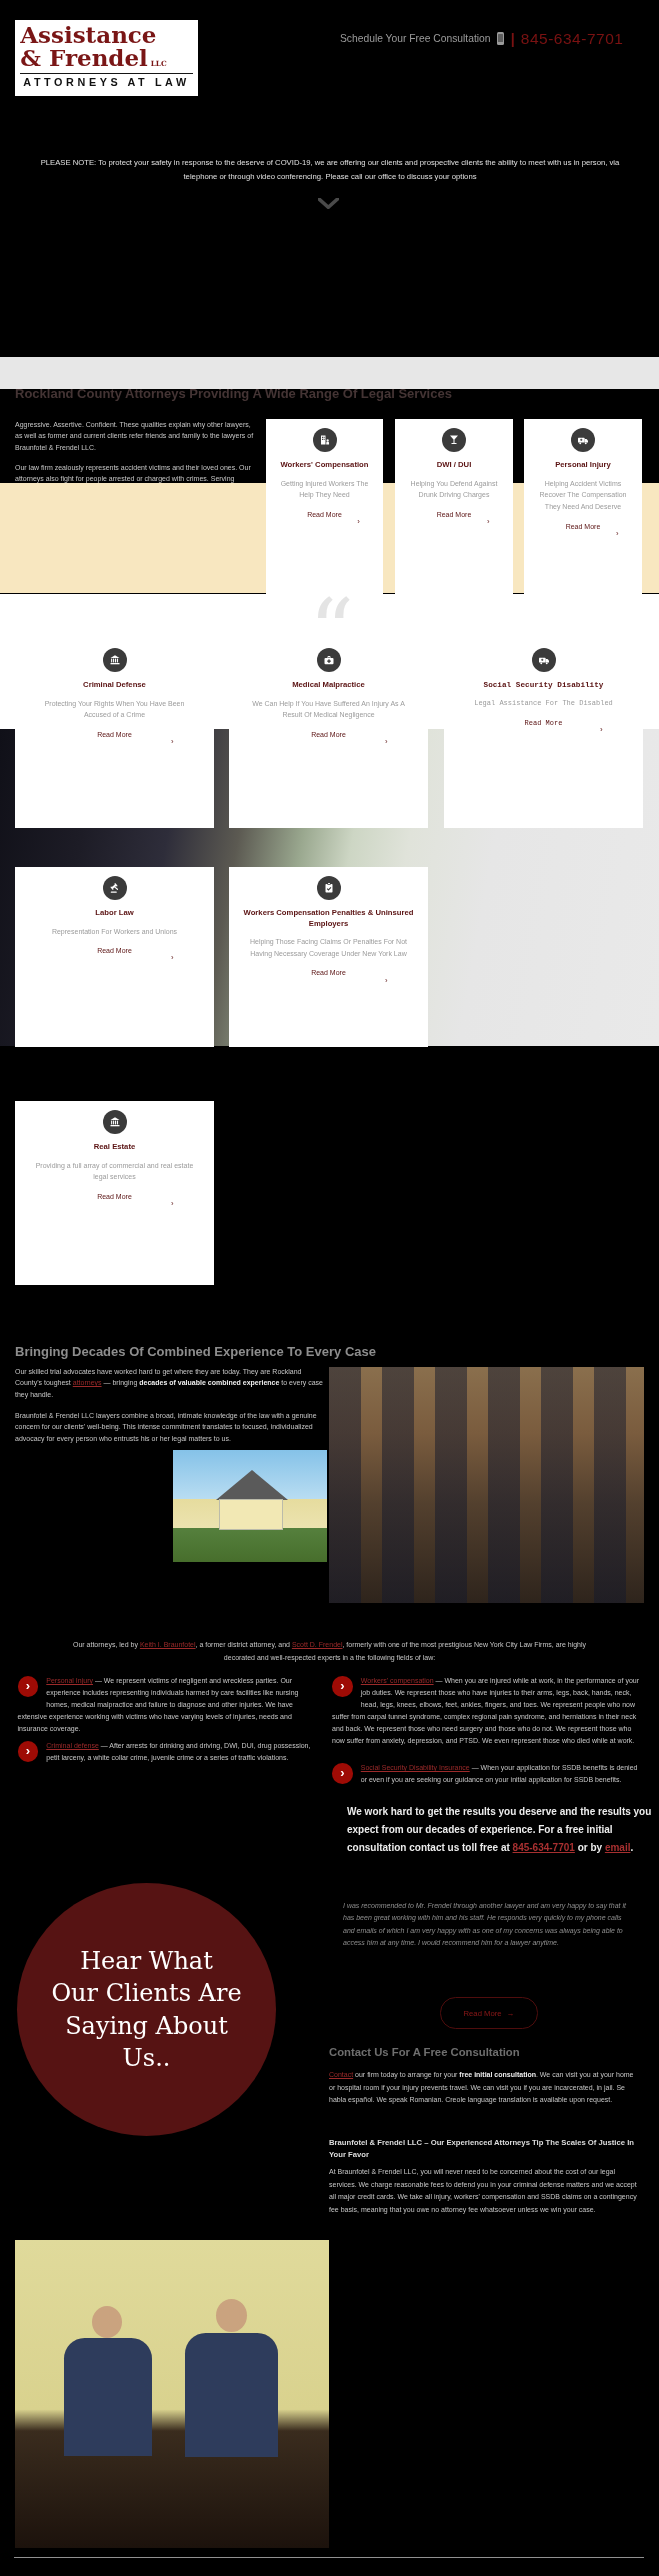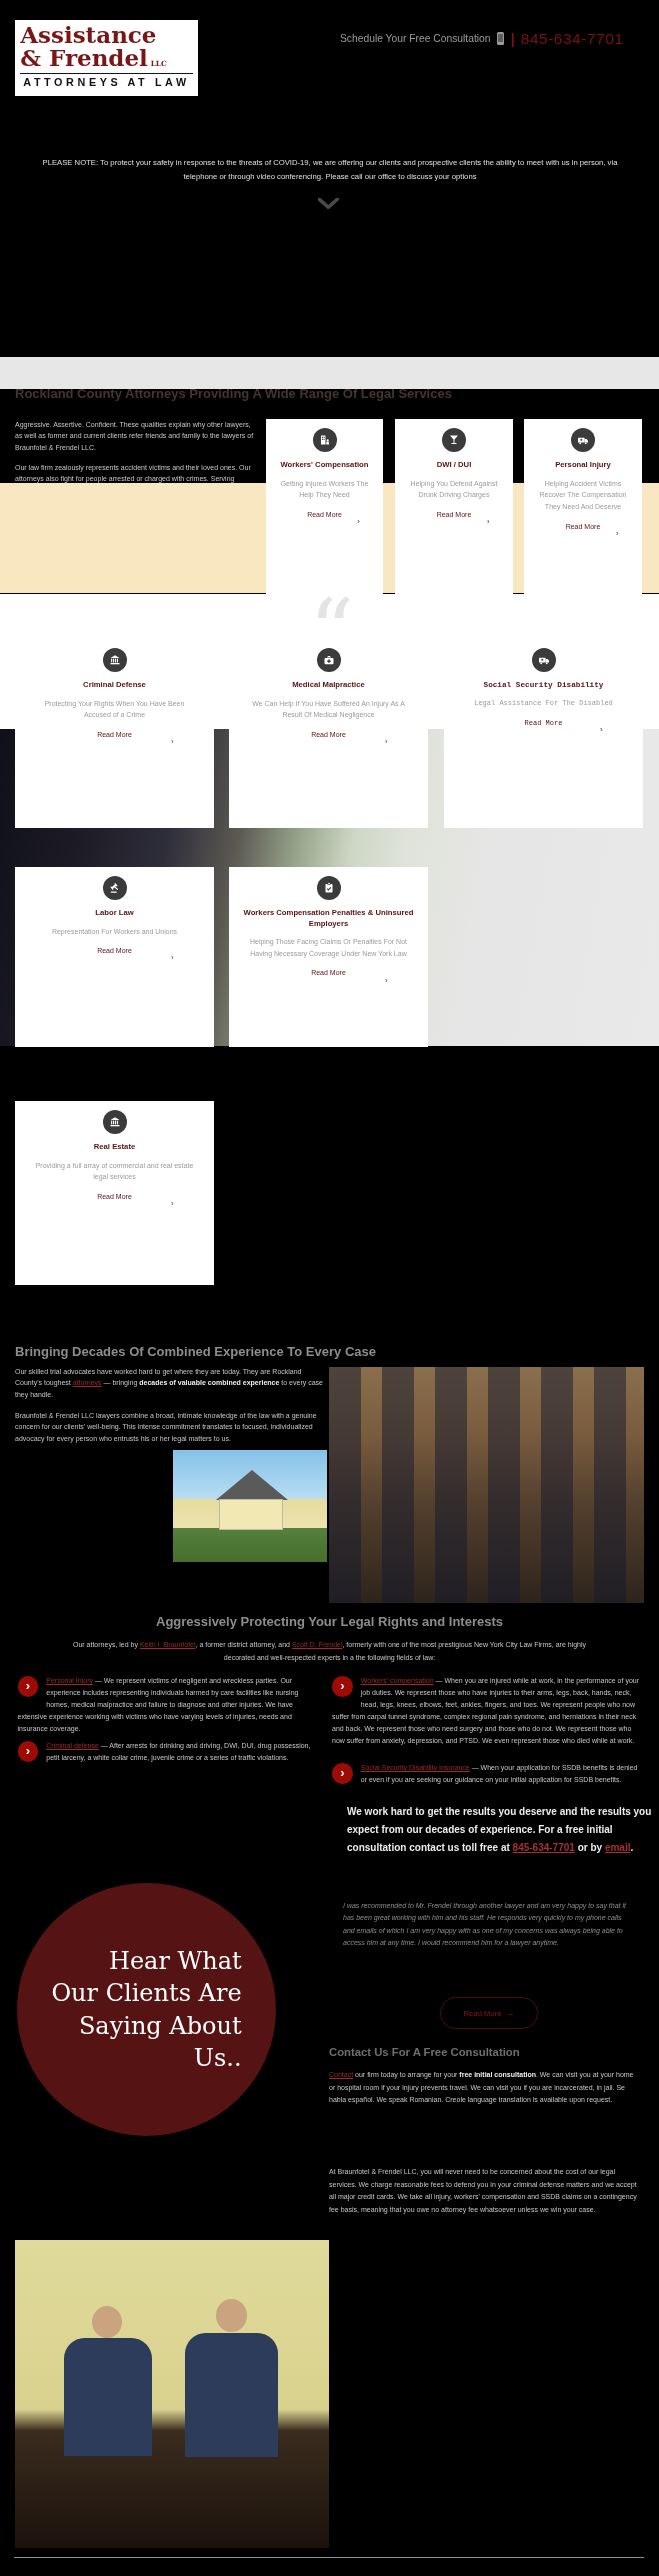--- a/index.html
+++ b/index.html
@@ -49,21 +49,21 @@
   .group-photo{background:linear-gradient(180deg,#8a6f4d 0%,#7a5c3e 28%,#53402e 58%,#2e241c 100%);}
   .group-photo:after{content:"";position:absolute;inset:0;background:repeating-linear-gradient(90deg,rgba(18,24,44,.5) 0 32px,rgba(0,0,0,0) 32px 53px);}
   .desk-photo{background:linear-gradient(180deg,#e0da9b 0%,#d9d28e 55%,#3a2c1e 62%,#1c120c 100%);}
   .fig{position:absolute;border-radius:20.6px 20.6px 0 0;background:#2e3c5c;}
   .head{position:absolute;border-radius:50%;background:#caa37f;}
   
   .bullet{float:left;width:20.6px;height:20.6px;border-radius:50%;background:#9e0b05;color:#fff;font-size:13px;font-weight:bold;text-align:center;line-height:19.6px;margin:1px 8.2px 3.1px 0;}
   .item p{margin:0;color:#c7c7c7;font-size:7px;line-height:1.72;text-align:left;}
   
   .big-circle{background:#561313;border-radius:50%;display:flex;align-items:center;justify-content:center;text-align:center;}
-  .big-circle div{font-family:"DejaVu Serif",serif;color:#fff;font-size:24px;line-height:1.35;text-align:right;}
+  .big-circle div{font-family:"DejaVu Serif",serif;color:#fff;font-size:24px;line-height:1.35;}
   .quote-text{color:#8f8f8f;font-size:7px;font-style:italic;line-height:1.75;}
   .pill-btn{border:1px solid #4f0d0d;border-radius:15.5px;color:#8d1818;font-size:7.7px;display:flex;align-items:center;justify-content:center;gap:5.2px;cursor:pointer;background:transparent;}
   .divider{background:#909090;}
   svg .dk{fill:#3b3b3b;}
 </style>
 </head>
 <body>
 
 <div id="page">
 
@@ -73,21 +73,21 @@
     <div class="logo-rule"></div>
     <div class="logo-tag">ATTORNEYS AT LAW</div>
   </div>
   <div class="abs consult" style="left:340px;top:28px;width:304px;height:21.6px;">
     <span class="consult-label">Schedule Your Free Consultation</span>
     <span class="phone-icon"></span>
     <span class="phone-sep">|</span>
     <a class="phone-num" style="text-decoration:none;">845-634-7701</a>
   </div>
 
-  <div class="abs covid" style="left:31px;top:156px;width:598px;">PLEASE NOTE: To protect your safety in response to the threats of COVID-19, we are offering our clients and prospective clients the ability to meet with us in person, via telephone or through video conferencing. Please call our office to discuss your options</div>
+  <div class="abs covid" style="left:31px;top:156px;width:598px;">PLEASE NOTE: To protect your safety in response to the deserve of COVID-19, we are offering our clients and prospective clients the ability to meet with us in person, via telephone or through video conferencing. Please call our office to discuss your options</div>
   <div class="abs" style="left:318px;top:198px;">
     <svg class="chev" viewBox="0 0 40 22">
         <path d="M2 2 L20 18 L38 2" fill="none" stroke="#4a4a4a" stroke-width="7" stroke-linecap="round"></path>
       </svg>
   </div>
 
   <div class="abs menu-band" style="left:0;top:357px;width:659px;height:32px;"></div>
 
   <div class="abs h-dark" style="left:15px;top:386px;width:505px;">Rockland County Attorneys Providing A Wide Range Of Legal Services</div>
   <div class="abs p-lt" style="left:15px;top:419px;width:242px;">Aggressive. Assertive. Confident. These qualities explain why other lawyers, as well as former and current clients refer friends and family to the lawyers of Braunfotel &amp; Frendel LLC.</div>
@@ -237,21 +237,20 @@
   <div class="abs p-lt" style="left:15px;top:1366px;width:313px;">
     <span>Our skilled trial advocates have worked hard to get where they are today. They are Rockland County's toughest </span><a class="lnk">attorneys</a><span> — bringing </span><span class="bold-w">decades of valuable combined experience</span><span> to every case they handle.</span>
   </div>
   <div class="abs p-lt" style="left:15px;top:1410px;width:313px;">Braunfotel &amp; Frendel LLC lawyers combine a broad, intimate knowledge of the law with a genuine concern for our clients' well-being. This intense commitment translates to focused, individualized advocacy for every person who entrusts his or her legal matters to us.</div>
   <div class="abs photo house-photo" style="left:173px;top:1450px;width:154px;height:112px;">
     <div class="roof"></div>
     <div class="house-body"></div>
   </div>
   <div class="abs photo group-photo" style="left:329px;top:1367px;width:315px;height:236px;"></div>
 
-  <div class="abs h-gray" style="left:0;top:1614px;width:659px;text-align:center;">Aggressively Protecting Your Legal Rights and Interests</div>
   <div class="abs p-lt" style="left:72px;top:1639px;width:515px;text-align:center;line-height:1.8;">
     <span>Our attorneys, led by </span><a class="lnk">Keith I. Braunfotel</a><span>, a former district attorney, and </span><a class="lnk">Scott D. Frendel</a><span>, formerly with one of the most prestigious New York City Law Firms, are highly decorated and well-respected experts in a the following fields of law:</span>
   </div>
 
   <div class="abs item" style="left:17.5px;top:1675px;width:301px;">
     <span class="bullet">›</span>
     <p><a class="lnk">Personal Injury</a><span> — We represent victims of negligent and wreckless parties. Our experience includes representing individuals harmed by care facilities like nursing homes, medical malpractice and failure to diagnose and other injuries. We have extensive experience working with victims who have varying levels of injuries, needs and insurance coverage.</span></p>
   </div>
   <div class="abs item" style="left:332px;top:1675px;width:311px;">
     <span class="bullet">›</span>
@@ -281,20 +280,21 @@
   <div class="abs quote-text" style="left:343px;top:1900px;width:289px;">I was recommended to Mr. Frendel through another lawyer and am very happy to say that it has been great working with him and his staff. He responds very quickly to my phone calls and emails of which I am very happy with as one of my concerns was always being able to access him at any time. I would recommend him for a lawyer anytime.</div>
   <div class="abs pill-btn" style="left:440px;top:1997px;width:96px;height:30px;">
     <span>Read More</span>
       <span>→</span>
   </div>
 
   <div class="abs" style="left:329px;top:2046px;width:311px;font-size:11.3px;font-weight:bold;color:#6e6e6e;">Contact Us For A Free Consultation</div>
   <div class="abs p-lt" style="left:329px;top:2069px;width:311px;line-height:1.8;">
     <a class="lnk">Contact</a><span> our firm today to arrange for your </span><span class="bold-w">free initial consultation</span><span>. We can visit you at your home or hospital room if your injury prevents travel. We can visit you if you are incarcerated, in jail. Se habla español. We speak Romanian. Creole language translation is available upon request.</span>
   </div>
+  <div class="abs" style="left:329px;top:2137px;width:311px;font-size:7.7px;font-weight:bold;color:#dcdcdc;line-height:1.6;">Braunfotel &amp; Frendel LLC – Our Experienced Attorneys Tip The Scales Of Justice In Your Favor</div>
   <div class="abs p-lt" style="left:329px;top:2166px;width:311px;line-height:1.8;">At Braunfotel &amp; Frendel LLC, you will never need to be concerned about the cost of our legal services. We charge reasonable fees to defend you in your criminal defense matters and we accept all major credit cards. We take all injury, workers' compensation and SSDB claims on a contingency fee basis, meaning that you owe no attorney fee whatsoever unless we win your case.</div>
 
   <div class="abs photo desk-photo" style="left:15px;top:2240px;width:314px;height:308px;">
     <div class="fig" style="left:49px;top:98px;width:88px;height:118px;"></div>
     <div class="head" style="left:77px;top:66px;width:30px;height:32px;"></div>
     <div class="fig" style="left:170px;top:93px;width:93px;height:124px;"></div>
     <div class="head" style="left:201px;top:59px;width:31px;height:33px;"></div>
   </div>
 
   <div class="abs divider" style="left:14.4px;top:2557px;width:630px;height:1px;"></div>

